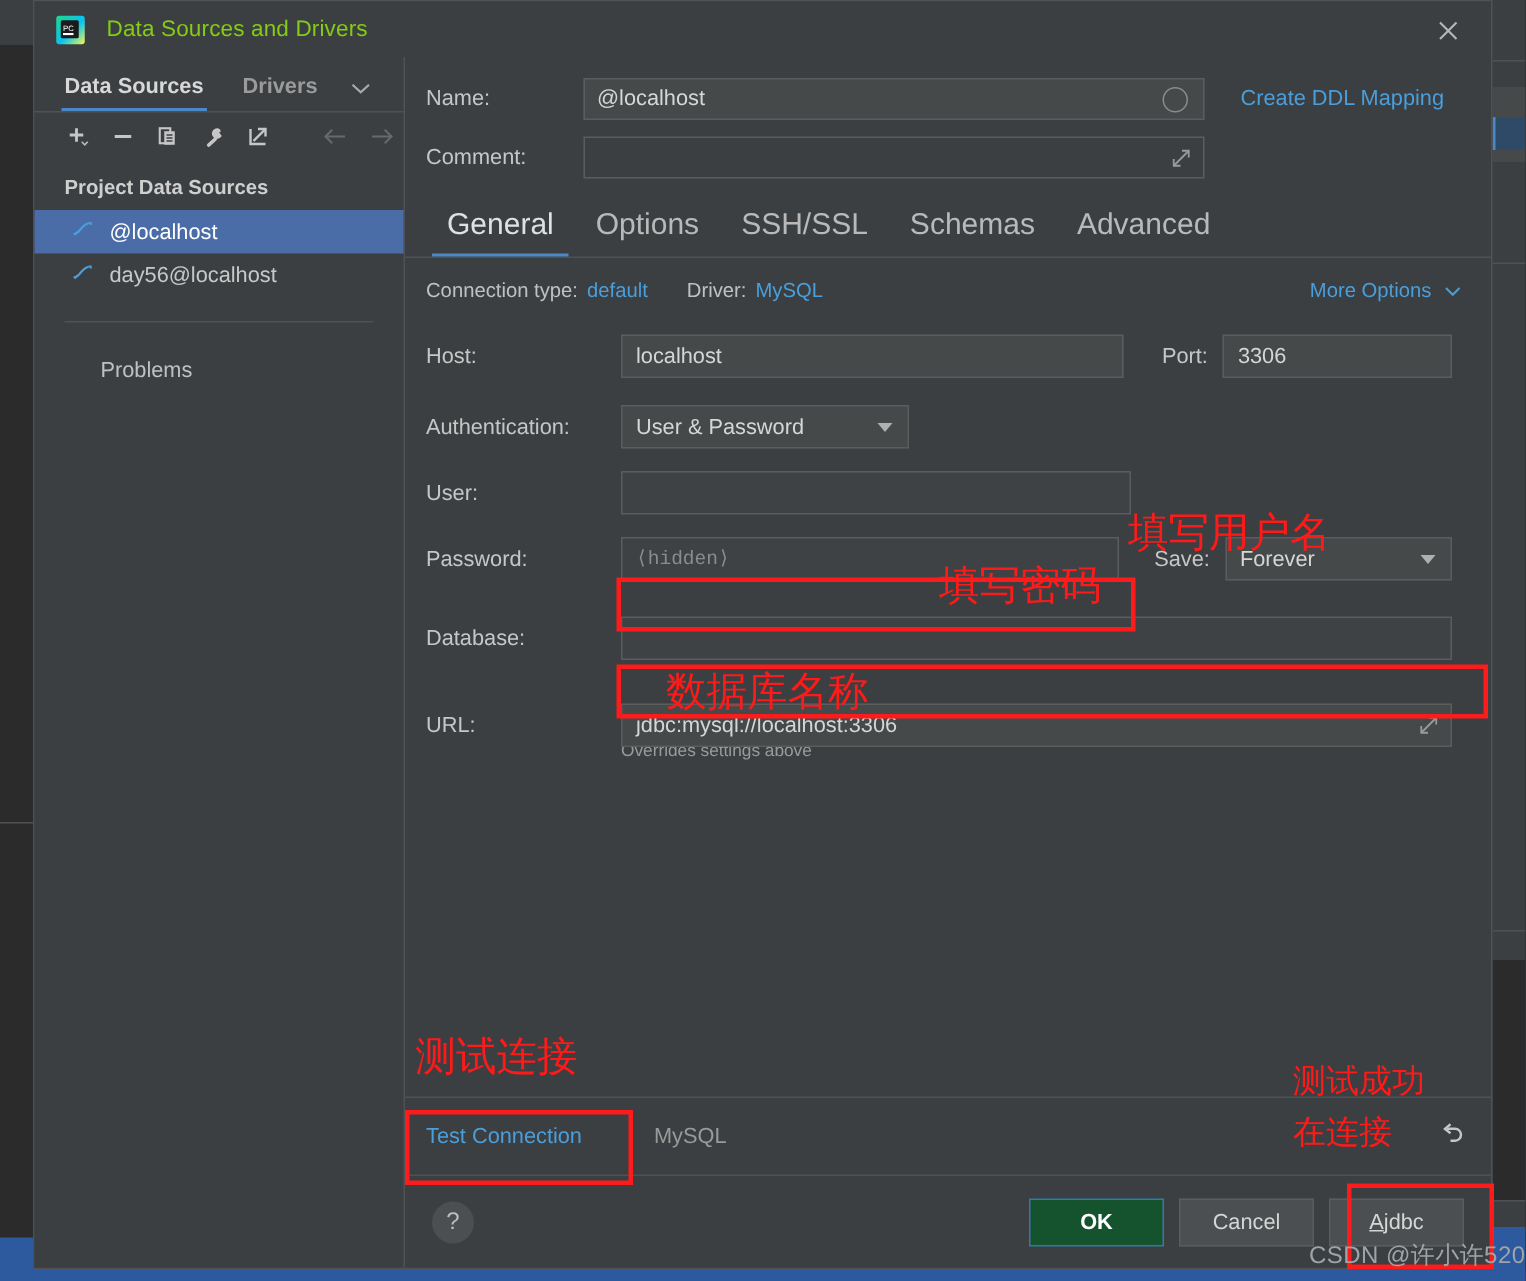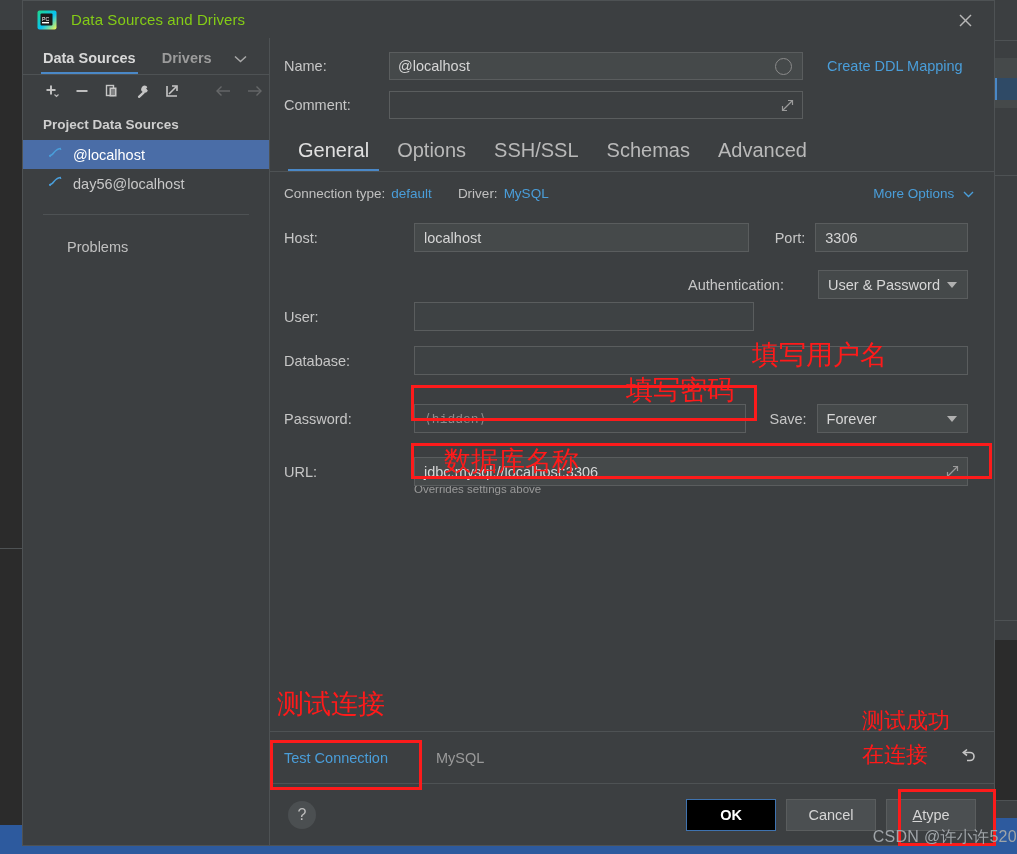--- a/index.html
+++ b/index.html
@@ -118,21 +118,21 @@
   .gin {
     background:#45494a; border:1px solid #5a5d5e; height:29px; color:#d6d6d6; font-size:14.5px;
     display:flex; align-items:center; padding:0 9px; position:relative;
   }
   .gin.empty { background:#3e4244; }
   .gin.host { width: 340px; }
   .gin.port { width: 155px; }
   .port-label { font-size:14.5px; color:#c6c6c6; margin: 0 10px 0 26px; }
   .gsel {
     background:#45494a; border:1px solid #5a5d5e; height:29px; color:#d6d6d6; font-size:14.5px;
-    display:flex; align-items:center; padding:0 9px; position:relative; width: 150px;
+    display:flex; align-items:center; padding:0 9px; position:relative; width: 192px;
   }
   .gsel .caret { position:absolute; right:10px; top:11px; border-left:5px solid transparent; border-right:5px solid transparent; border-top:6px solid #b0b0b0; }
   .gin.user { width: 340px; }
   .gin.pwd  { width: 340px; }
   .gin.pwd .ph { color:#8c8c8c; font-family:"Liberation Mono", monospace; font-size:13px; }
   .save-label { font-size:14.5px; color:#c6c6c6; margin: 0 10px 0 24px; }
   .gsel.save { width: 155px; }
   .gin.db { width: 576px; }
   .gin.url { width: 576px; }
   .url-note { font-size: 11.5px; color:#9a9a9a; margin: -11px 0 0 130px; }
@@ -149,21 +149,21 @@
   .bottom-spacer { flex:1; }
   .test-bar { height: 52px; border-top:1px solid #4e5254; display:flex; align-items:center; padding-left: 14px; position:relative; }
   .test-link { color:#4a9eda; font-size: 14.5px; cursor:pointer; }
   .test-driver { color:#9a9a9a; font-size:14.5px; margin-left: 48px; }
   .undo-icon { position:absolute; right: 16px; top: 13px; cursor:pointer; }
 
   .action-bar { height: 62px; border-top:1px solid #4e5254; display:flex; align-items:center; padding: 0 18px 0 18px; position:relative; background:#3c3f41; }
   .help-btn { width:28px; height:28px; border-radius:50%; background:#4b4f51; color:#bdbdbd; display:flex; align-items:center; justify-content:center; font-size:16px; cursor:pointer; }
   .abar-spacer { flex:1; }
   .btn { height:32px; min-width: 90px; font-size:14.5px; display:flex; align-items:center; justify-content:center; cursor:pointer; margin-left: 10px; border:1px solid #5a5d5e; color:#d6d6d6; background:#4b4f51; }
-  .btn.primary { background:#000000; border-color:#3f73b0; color:#ffffff; font-weight:bold; }
+  .btn.primary { background:#14532d; border-color:#3f73b0; color:#ffffff; font-weight:bold; }
   .btn u { text-decoration: underline; }
 
   .watermark { position:absolute; right: 0px; bottom: 6px; color:#9fa4a8; font-size:16px; letter-spacing:.3px; pointer-events:none; }
 </style>
 </head>
 <body>
 
 <div class="bg-ide">
   <div class="bg-left-editor"></div>
   <div class="bg-left-top"></div>
@@ -355,48 +355,48 @@
 
       <div class="gpanel">
 
         <div class="grow" style="margin-top:6px;">
           <span class="glabel">Host:</span>
           <span class="gin host">localhost</span>
           <span class="port-label">Port:</span>
           <span class="gin port">3306</span>
         </div>
 
-        <div class="grow" style="margin-bottom:3px;justify-content:flex-end;">
+        <div class="grow" style="margin-bottom:15px;">
           <span class="glabel">Authentication:</span>
           <span class="gsel">
             <span>User &amp; Password</span>
             <span class="caret"></span>
           </span>
         </div>
 
         <div class="grow" style="margin-bottom:15px;">
           <span class="glabel">User:</span>
           <span class="gin user empty"></span>
         </div>
 
-        <div class="grow" style="margin-bottom:29px;">
-          <span class="glabel">Database:</span>
-          <span class="gin db empty"></span>
-        </div>
-
         <div class="grow" style="margin-bottom:24px;">
           <span class="glabel">Password:</span>
           <span class="gin pwd empty">
             <span class="ph">⟨hidden⟩</span>
           </span>
           <span class="save-label">Save:</span>
           <span class="gsel save">
             <span>Forever</span>
             <span class="caret"></span>
           </span>
+        </div>
+
+        <div class="grow" style="margin-bottom:29px;">
+          <span class="glabel">Database:</span>
+          <span class="gin db empty"></span>
         </div>
 
         <div class="grow" style="margin-bottom:8px;">
           <span class="glabel">URL:</span>
           <span class="gin url">
             <span>jdbc:mysql://localhost:3306</span>
             <span class="expand-icon" style="right:8px; top:7px;">
               <svg width="13" height="13" viewBox="0 0 13 13">
                 <polyline points="7,1.5 11.5,1.5 11.5,6" fill="none" stroke="#9a9a9a" stroke-width="1.2"></polyline>
                 <line x1="11.5" y1="1.5" x2="1.5" y2="11.5" stroke="#9a9a9a" stroke-width="1.2"></line>
@@ -421,21 +421,21 @@
         </span>
       </div>
 
       <div class="action-bar">
         <span class="help-btn">?</span>
         <span class="abar-spacer"></span>
         <span class="btn primary">OK</span>
         <span class="btn">Cancel</span>
         <span class="btn">
           <u>A</u>
-            <span>type</span>
+            <span>jdbc</span>
         </span>
       </div>
 
     </div>
   </div>
 </div>
 
 <div class="ann" style="left:752px; top:337px;">填写用户名</div>
 <div class="ann" style="left:602px; top:372px;margin-left:24px;">填写密码</div>
 <div class="ann" style="left:444px; top:443px;">数据库名称</div>

